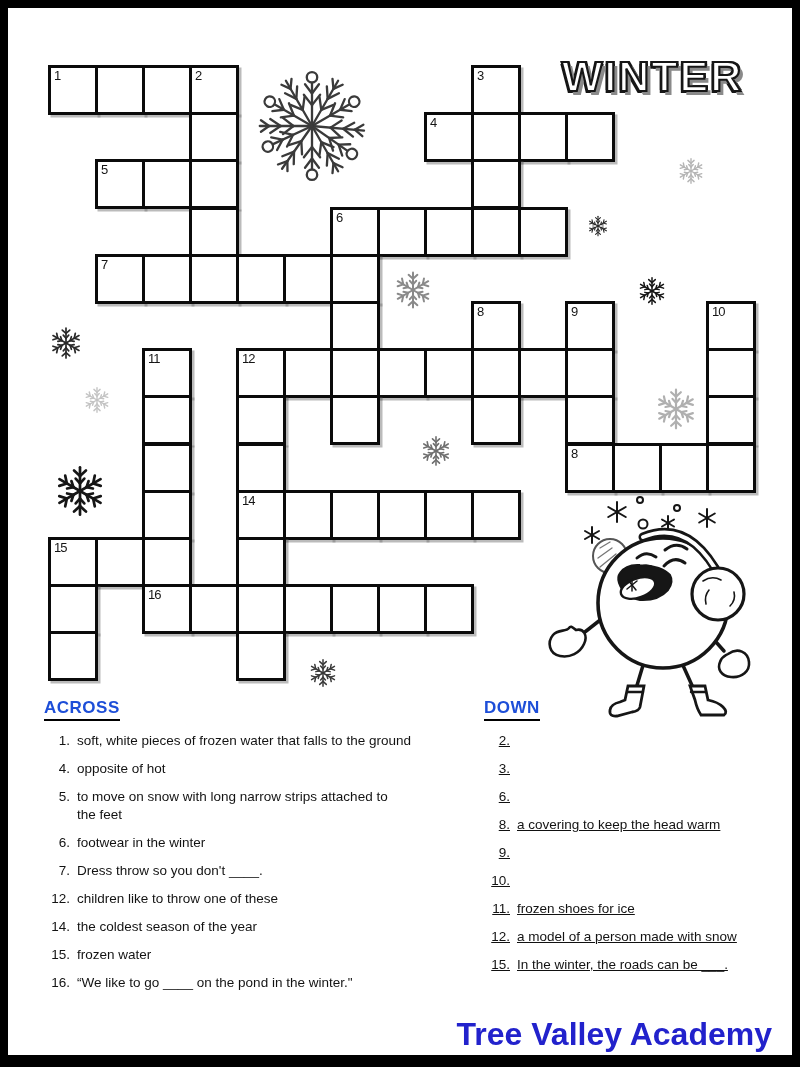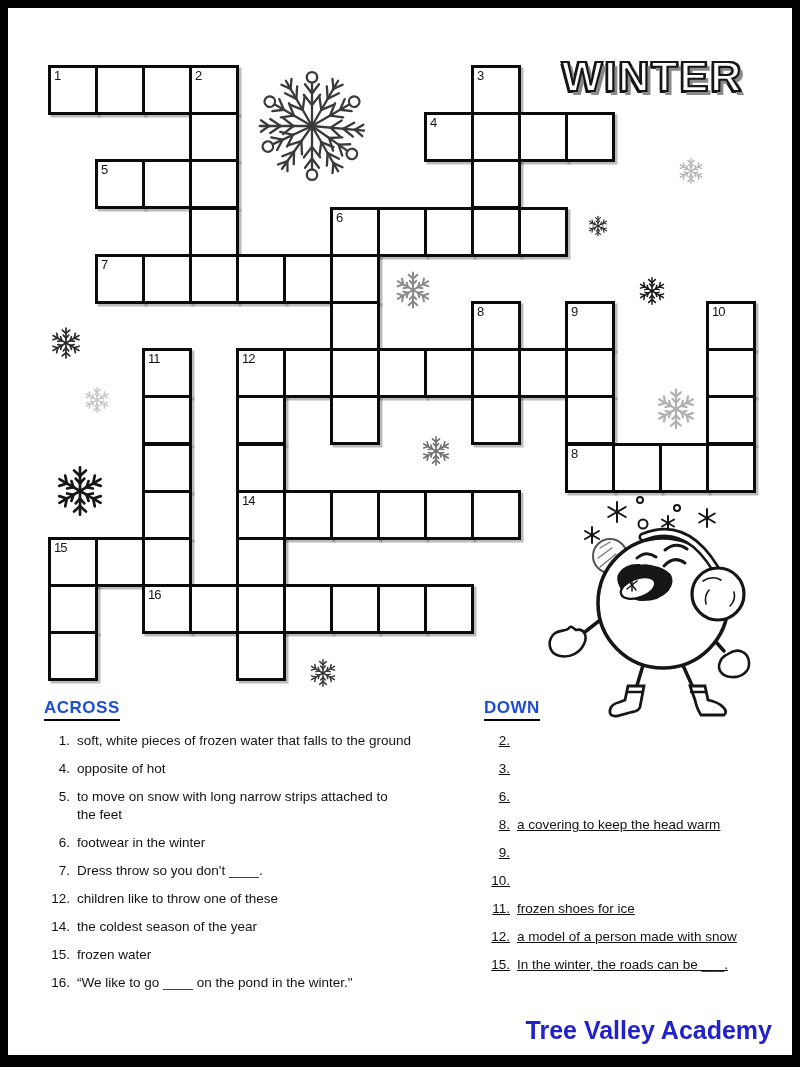--- a/index.html
+++ b/index.html
@@ -43,21 +43,21 @@
     border-bottom:2.5px solid #000;padding-bottom:1px;margin:0 0 11px 0;color:#1d4ed8;
   }
   .clue{display:flex;margin-bottom:10px;font-size:13.5px;line-height:18px;color:#131313;}
   .clue .num{width:26px;text-align:right;flex:none;}
   .clue .txt{margin-left:7px;white-space:pre-line;}
   #across .clue .txt{width:363px;}
   #down .clue .txt{width:252px;}
   .clue.justify .txt{text-align:justify;}
   
   .footer{
-    position:absolute;top:1016px;right:28px;font-size:25px;font-weight:bold;z-index:5;
+    position:absolute;top:1016px;right:28px;font-size:32px;font-weight:bold;z-index:5;
   }
   
   #snowman{position:absolute;left:540px;top:478px;z-index:3;}
   .hidden-defs{position:absolute;width:0;height:0;overflow:hidden;}
 </style>
 </head>
 <body>
 
 <svg class="hidden-defs" aria-hidden="true">
   <defs>

